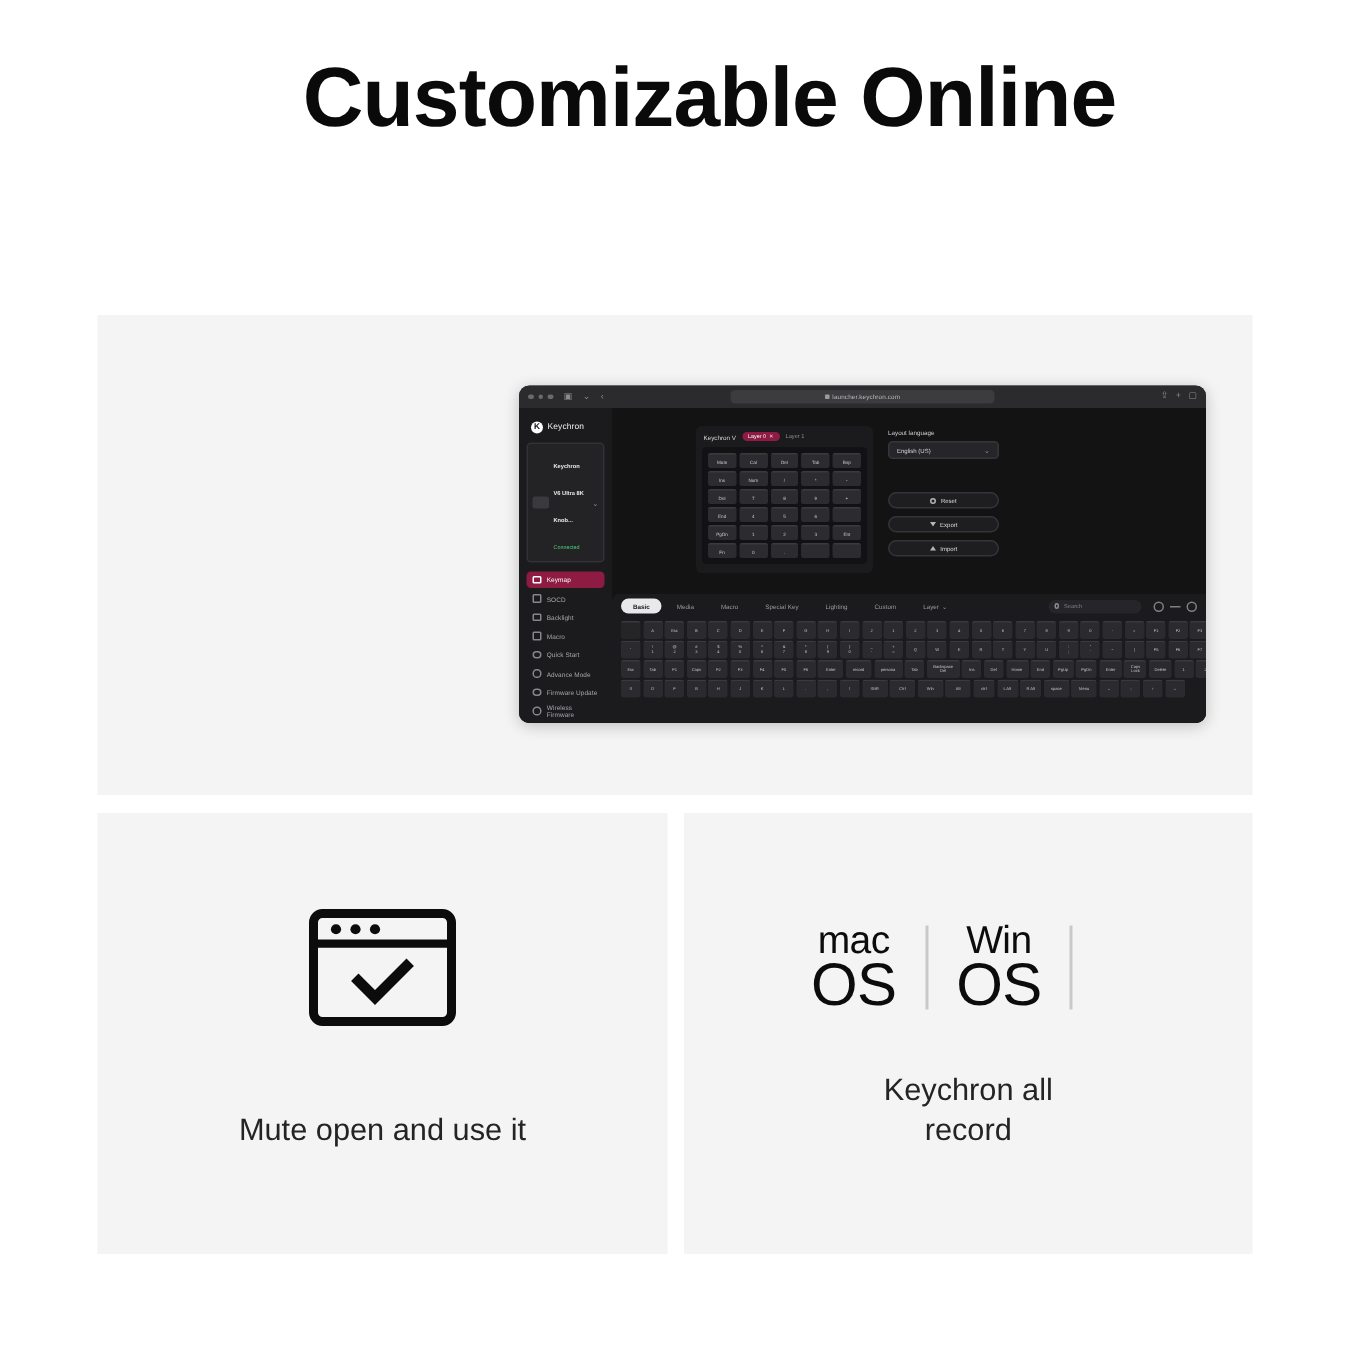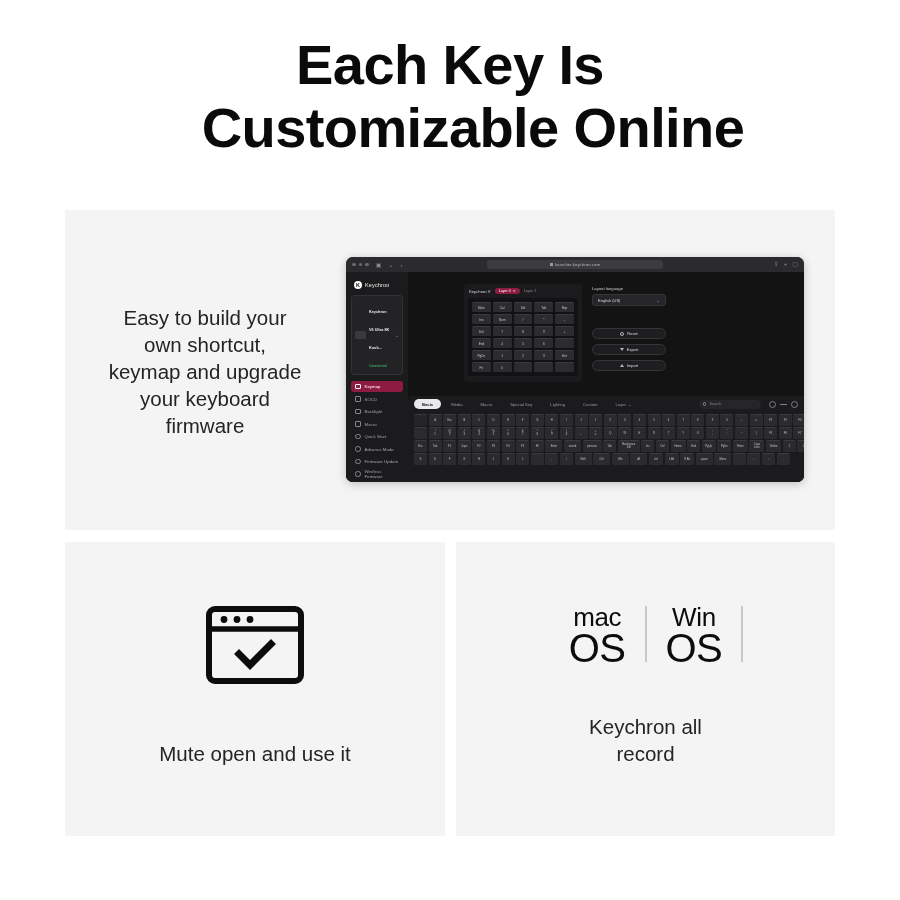--- a/index.html
+++ b/index.html
@@ -185,53 +185,45 @@
   .browser-icon {
     position: absolute; left: 205px; top: 605px; width: 100px; height: 80px;
   }
   .bl-caption {
     position: absolute; left: 65px; top: 714px; width: 380px;
     text-align: center; font-size: 20.5px; line-height: 1.3; color: #242424;
   }
 
   
   .oslogos {
-    position: absolute; left: 476px; top: 606px; width: 379px; height: 78px;
-    display: flex; justify-content: center; gap: 0;
+    position: absolute; left: 448px; top: 606px; width: 379px; height: 78px;
+    display: flex; align-items: center; justify-content: center; gap: 0;
     color: #0c0c0c;
   }
   .osblock { text-align: center; line-height: .92; }
   .osblock .small { font-size: 26px; font-weight: 500; letter-spacing: -.4px; display: block; }
   .osblock .big { font-size: 40px; font-weight: 500; letter-spacing: -.5px; display: block; }
   .osblock.linux .big { font-size: 40px; }
   .osdiv { width: 2px; height: 56px; background: #c9c9cd; margin: 0 19px; }
   .br-caption {
     position: absolute; left: 456px; top: 714px; width: 379px;
     text-align: center; font-size: 20.5px; line-height: 1.3; color: #242424;
   }
 </style>
 </head>
 <body>
 
 <div class="page">
 
   <h1 class="heading">
-    <span>Each Key Is</span>
     <span class="l2">Customizable Online</span>
   </h1>
 
   <div class="card" id="card-top"></div>
 
-  <div class="easy-copy">
-    <span>Easy to build your</span><br>
-    <span>own shortcut,</span><br>
-    <span>keymap and upgrade</span><br>
-    <span>your keyboard</span><br>
-    <span>firmware</span>
-  </div>
 
   <div class="appwin">
 
     <div class="chrome">
       <span class="traffic">
           <i></i>
           <i></i>
           <i></i>
         </span>
       <span class="chrome-ico">▣</span>

